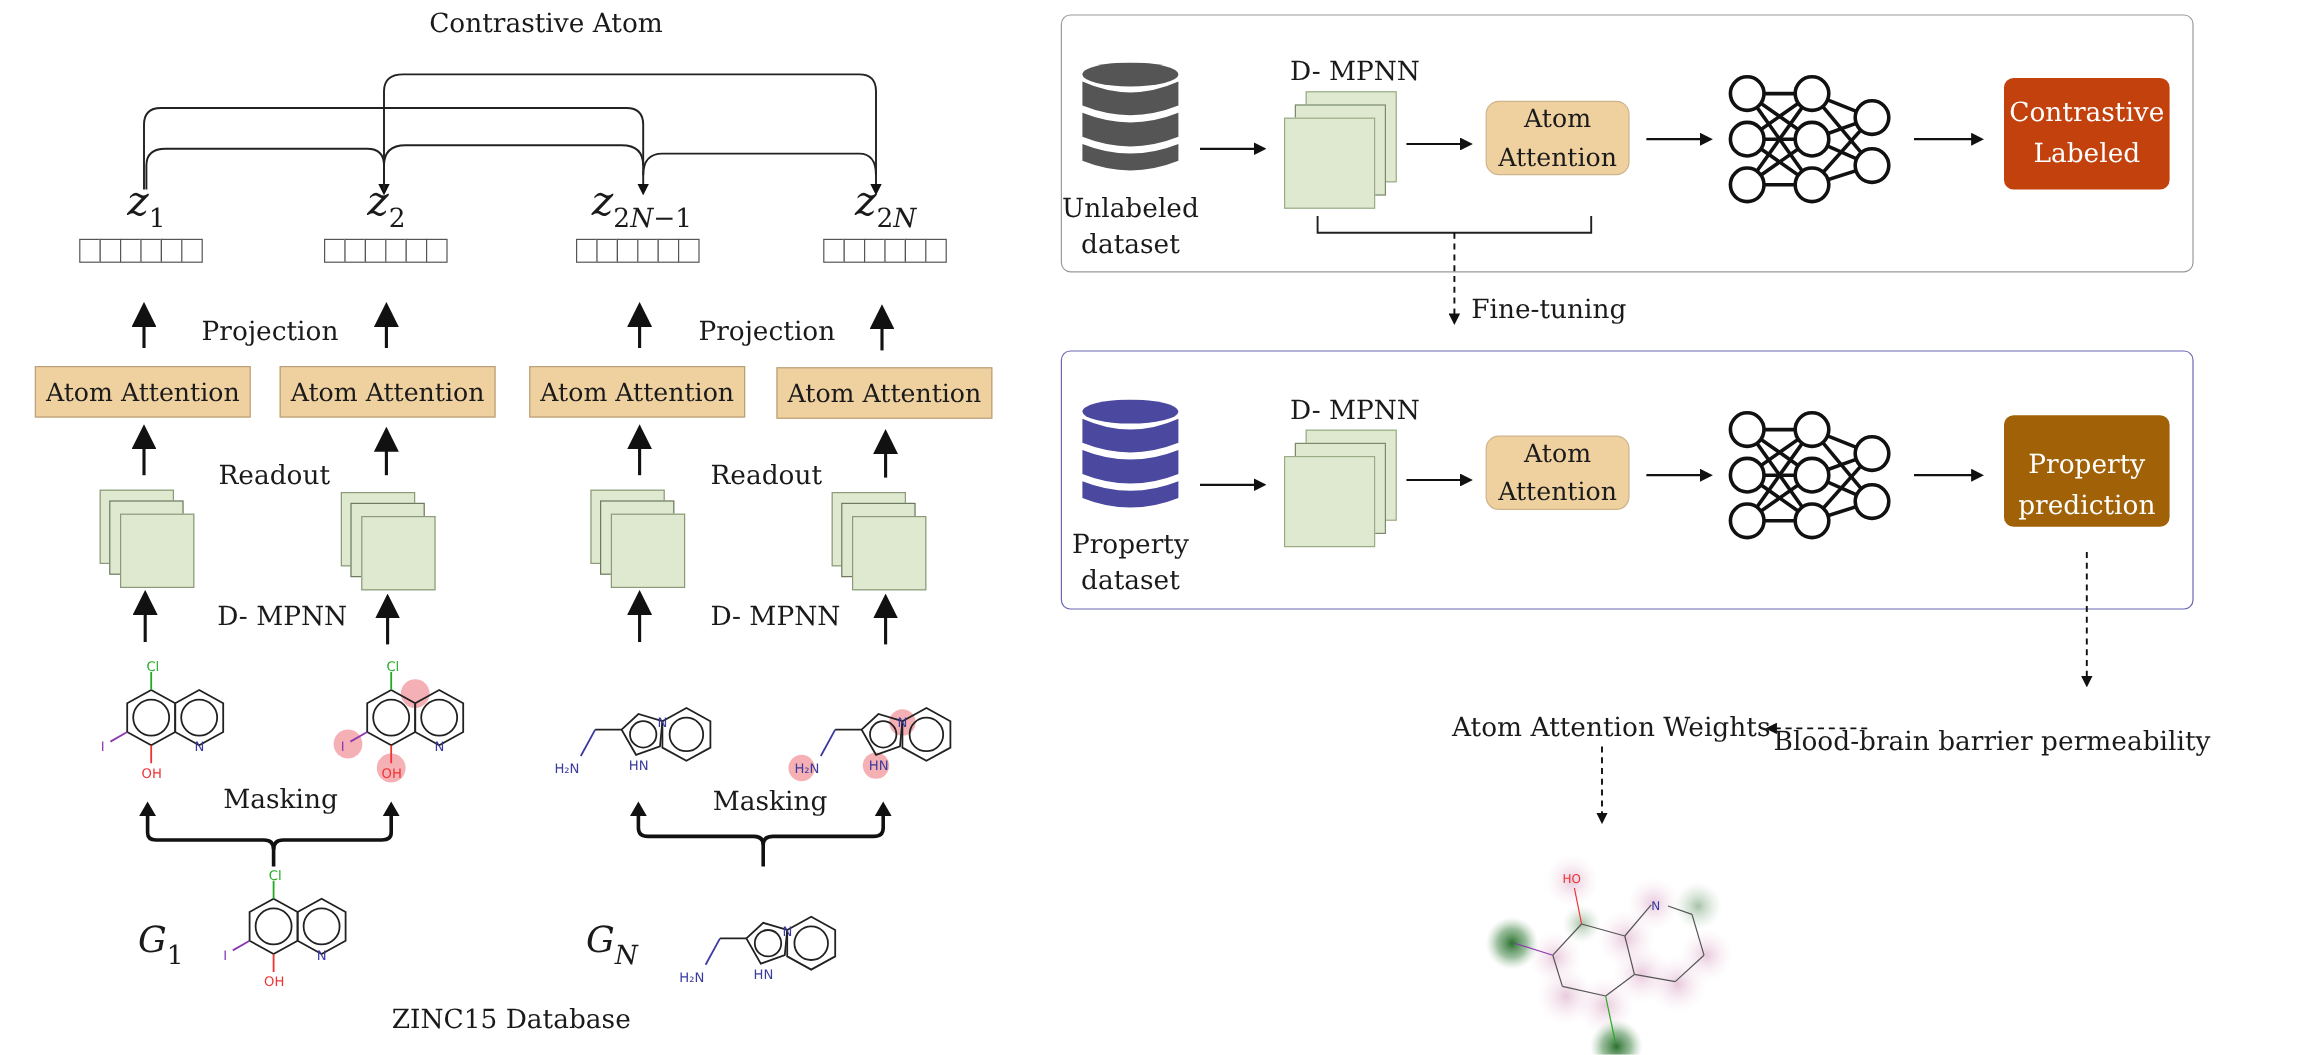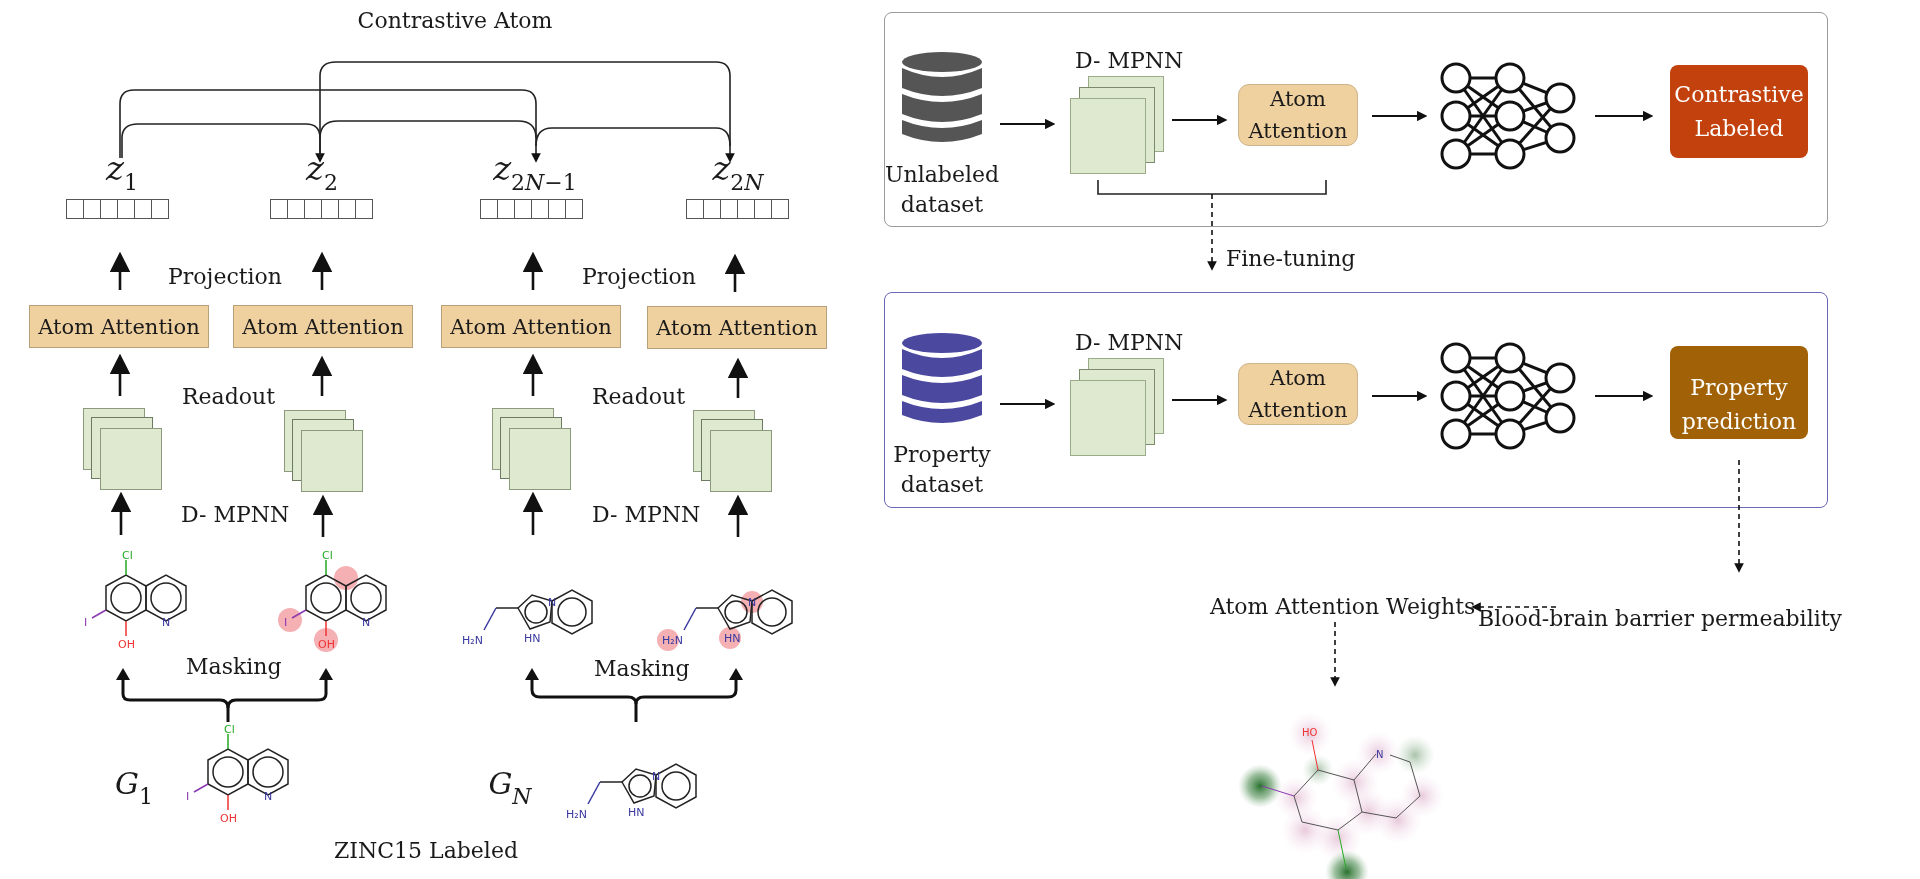--- a/index.html
+++ b/index.html
@@ -114,21 +114,21 @@
 
 <div class="lbl" style="left:181px; top:502px;">D- MPNN</div>
 <div class="lbl" style="left:592px; top:502px;">D- MPNN</div>
 
 <div class="lbl" style="left:186px; top:654px;">Masking</div>
 <div class="lbl" style="left:594px; top:656px;">Masking</div>
 
 <div class="zlab" style="left:134px; top:766px; font-size:30px;"><span>G</span><sub>1</sub></div>
 <div class="zlab" style="left:510px; top:766px; font-size:30px;"><span>G</span><sub><i>N</i></sub></div>
 
-<div class="lbl ctr" style="left:426px; top:838px;">ZINC15 Labeled</div>
+<div class="lbl ctr" style="left:426px; top:838px;">ZINC15 Database</div>
 
 <svg class="mol" style="left:64px; top:548px;" width="130" height="120" viewBox="0 0 130 120">
   <g stroke="#222" stroke-width="1.5" fill="none">
     <polygon points="42,38 62,27 82,38 82,62 62,73 42,62"></polygon>
     <circle cx="62" cy="50" r="15"></circle>
     <polygon points="82,38 102,27 122,38 122,62 102,73 82,62"></polygon>
     <circle cx="102" cy="50" r="15"></circle>
     <line x1="62" y1="27" x2="62" y2="12" stroke="#2a2"></line>
     <line x1="42" y1="62" x2="28" y2="70" stroke="#8a3ab0"></line>
     <line x1="62" y1="73" x2="62" y2="88" stroke="#e33"></line>

